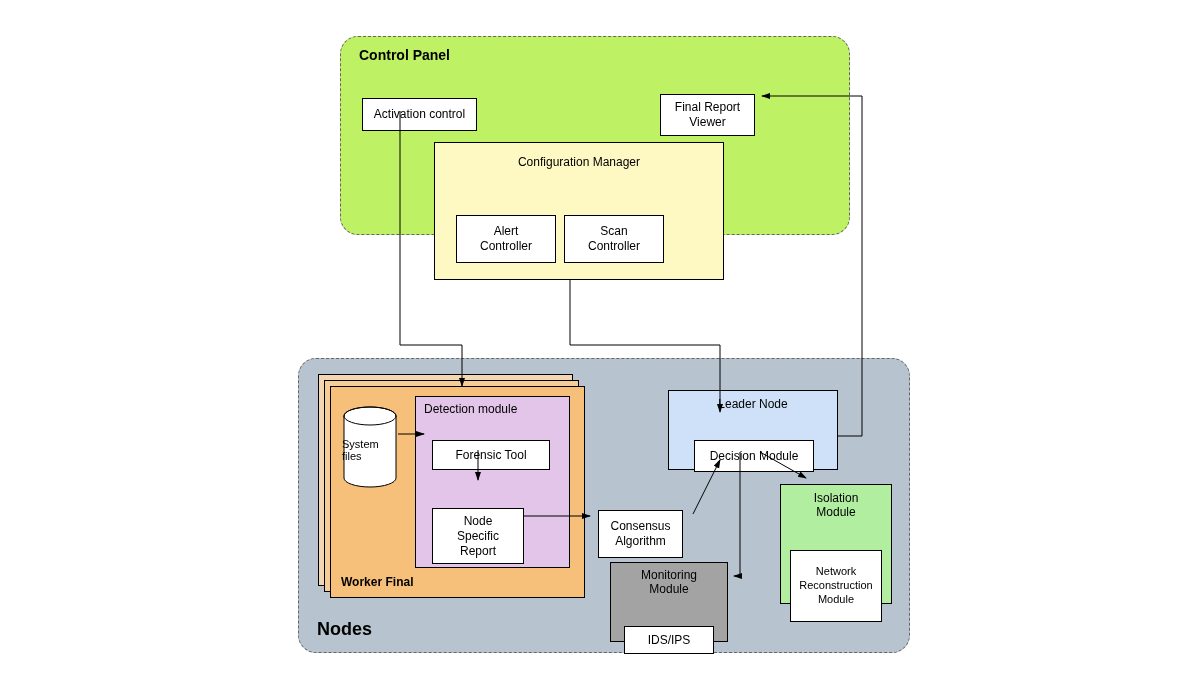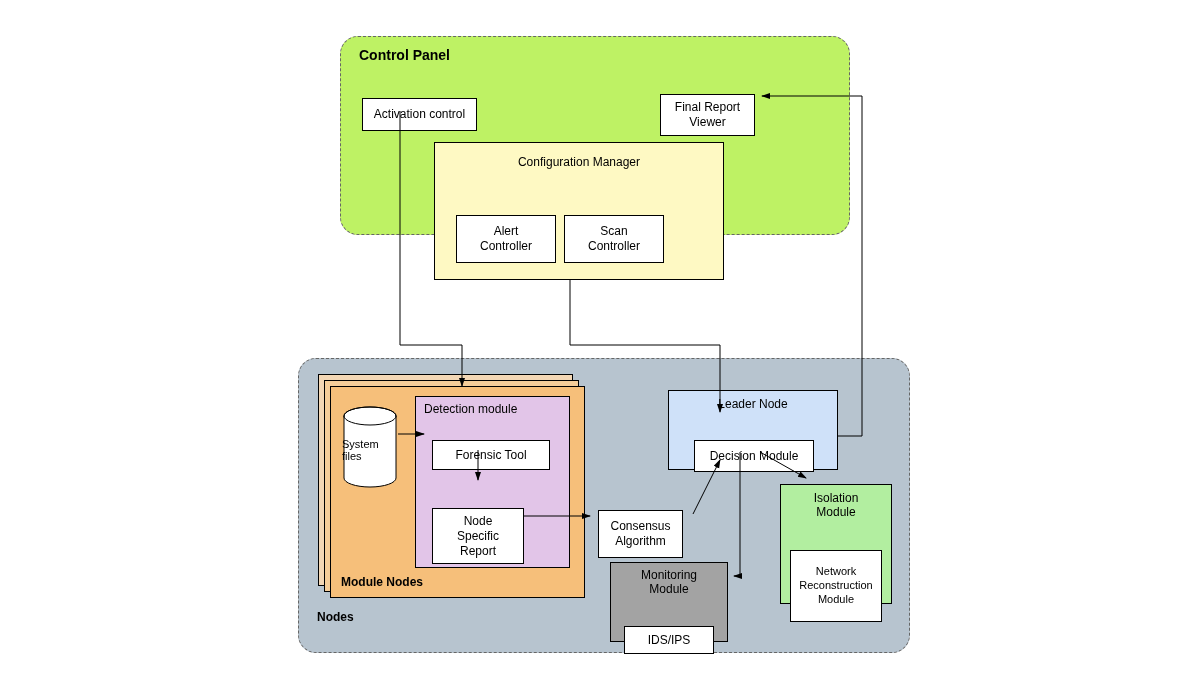--- a/index.html
+++ b/index.html
@@ -88,27 +88,27 @@
   <div class="box" style="left:456px; top:195px; width:100px; height:48px;">
     <span style="white-space:pre-line;">Alert
 Controller</span>
   </div>
   <div class="box" style="left:564px; top:195px; width:100px; height:48px;">
     <span style="white-space:pre-line;">Scan
 Controller</span>
   </div>
 
   <div class="panel" style="left:298px; top:358px; width:612px; height:295px; background:#b7c4cf;">
-    <div class="panel-title" style="left:18px; bottom:28px; font-size:12px;">Nodes</div>
+    <div class="panel-title" style="left:18px; bottom:12px; font-size:18px;">Nodes</div>
   </div>
 
   <div style="position:absolute; left:318px; top:374px; width:255px; height:212px; background:#f3d7b5; border:1px solid #000; box-sizing:border-box;"></div>
   <div style="position:absolute; left:324px; top:380px; width:255px; height:212px; background:#f5cd99; border:1px solid #000; box-sizing:border-box;"></div>
   <div class="group" style="left:330px; top:386px; width:255px; height:212px; background:#f6bf7a;">
-    <div class="panel-title" style="left:10px; bottom:8px; font-size:12px; font-weight:bold;">Module Nodes</div>
+    <div class="panel-title" style="left:10px; bottom:8px; font-size:12px; font-weight:bold;">Worker Final</div>
   </div>
 
   <div class="cylinder" style="left:342px; top:406px; width:56px; height:82px;">
     <svg width="56" height="82" viewBox="0 0 56 82">
       <ellipse cx="28" cy="10" rx="26" ry="9" fill="#ffffff" stroke="#000"></ellipse>
       <path d="M2 10 V72 A26 9 0 0 0 54 72 V10" fill="#ffffff" stroke="#000"></path>
       <ellipse cx="28" cy="10" rx="26" ry="9" fill="none" stroke="#000"></ellipse>
     </svg>
     <div style="position:absolute; left:0; top:32px; width:56px; text-align:left; font-size:11px; white-space:pre-line;">System
 files</div>

